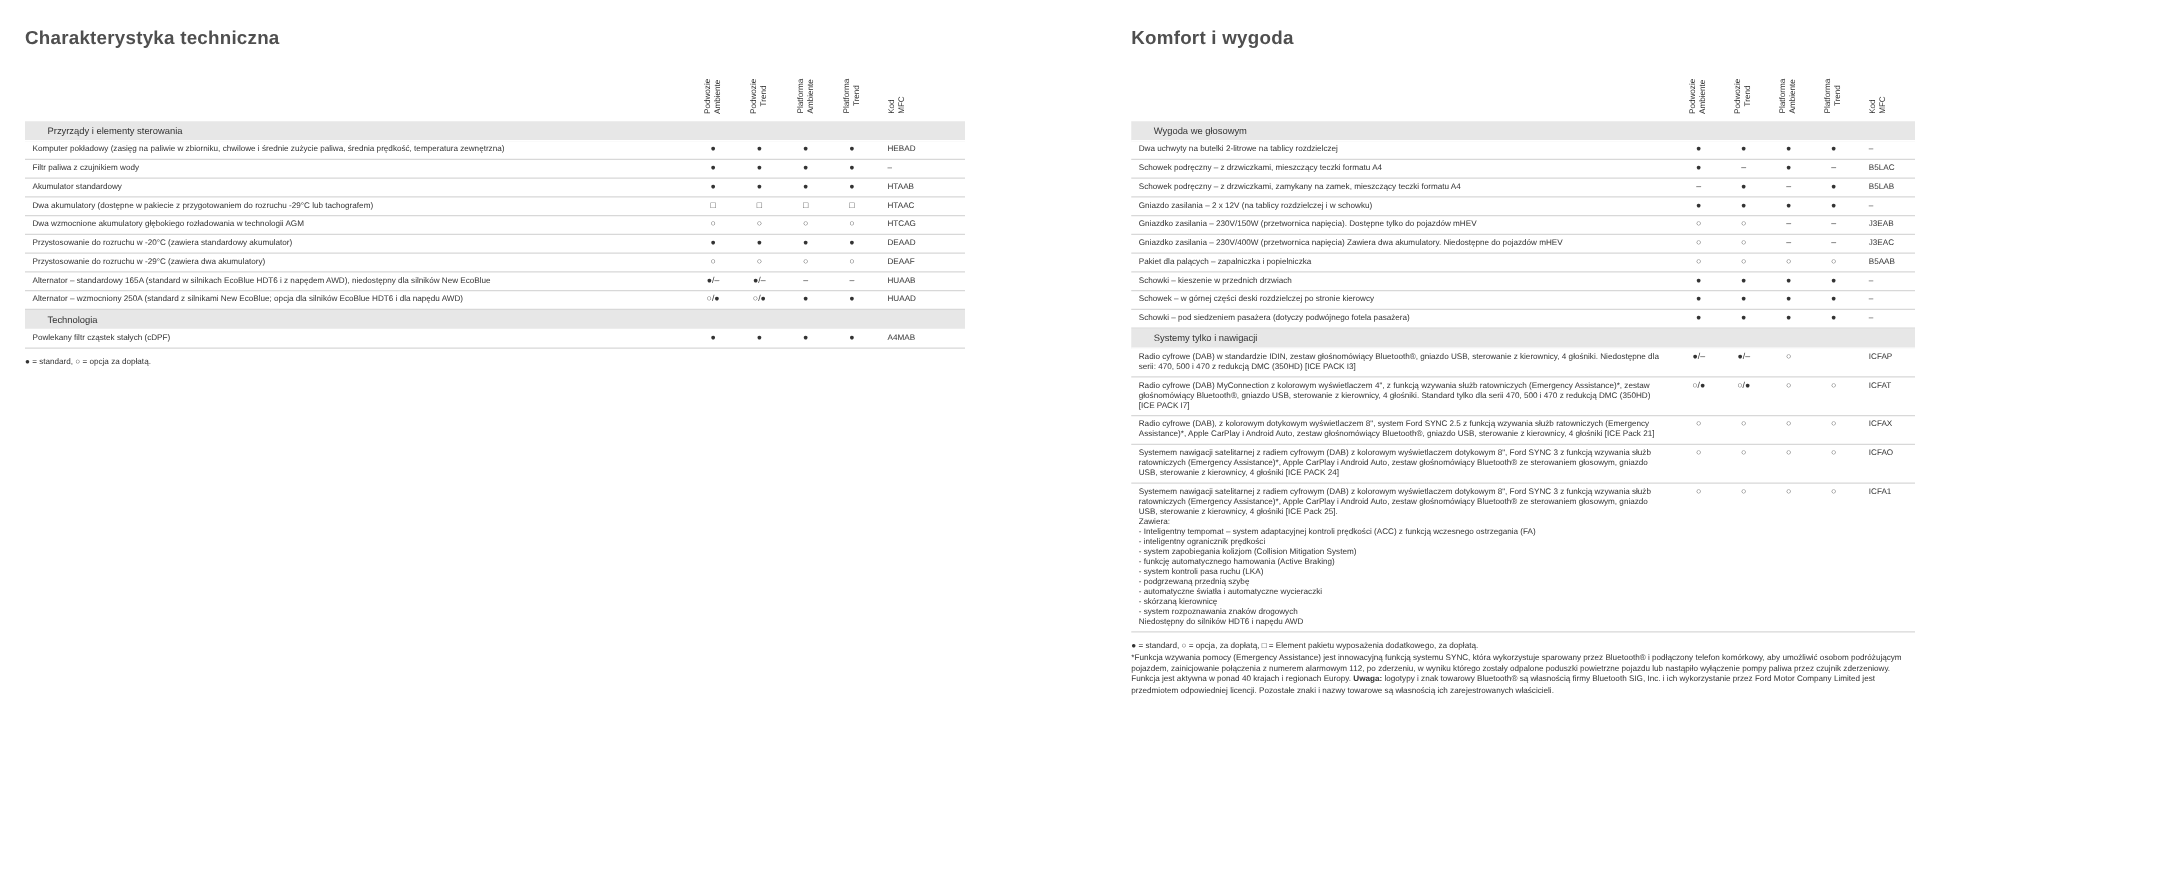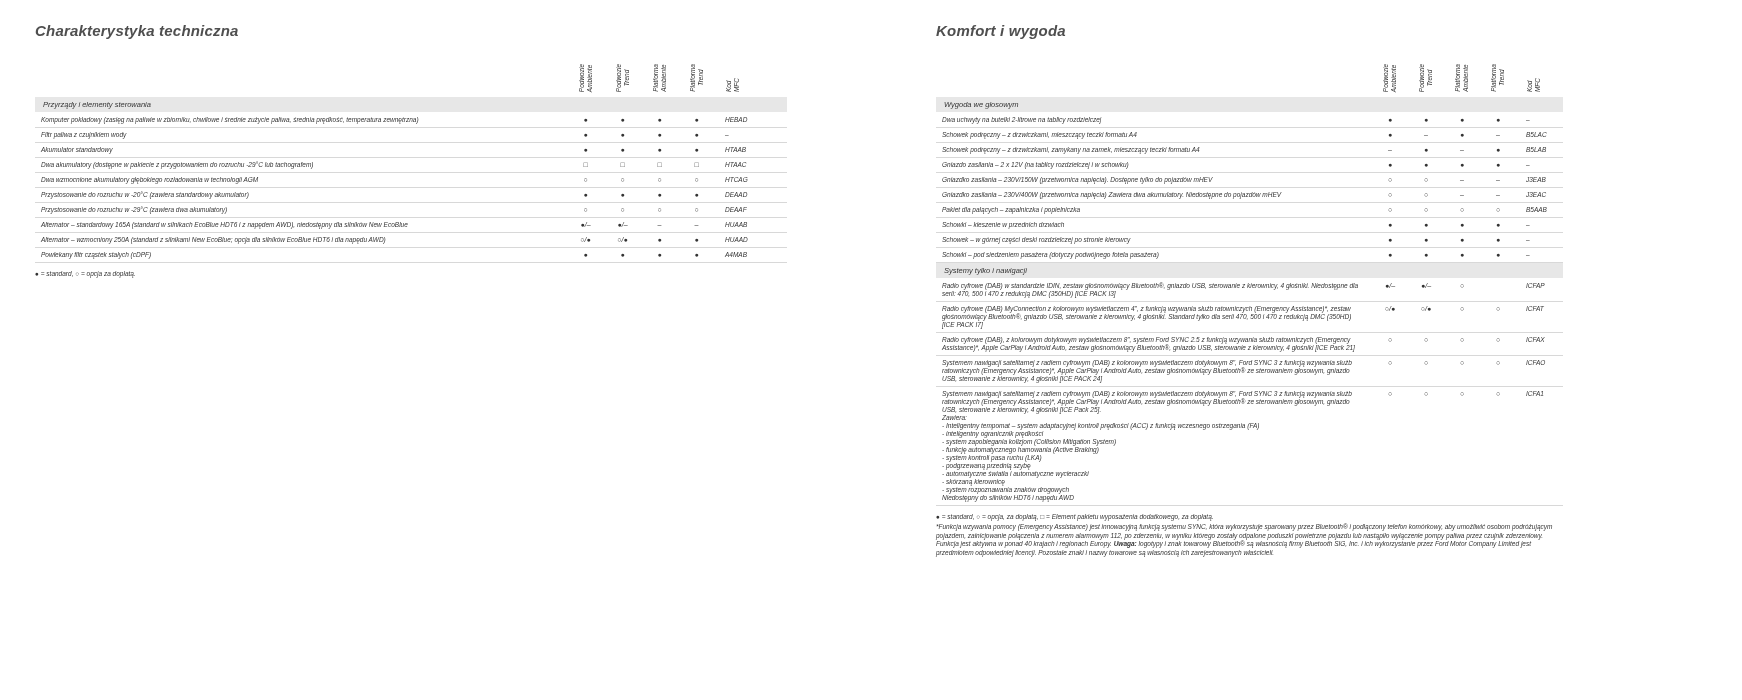--- a/index.html
+++ b/index.html
@@ -6,22 +6,22 @@
   html,body { margin:0; padding:0; }
   body {
     position:relative;
     width:1742px; height:700px;
     background:#ffffff;
     font-family:"Liberation Sans", sans-serif;
     color:#333;
     overflow:hidden;
   }
   .panel { position:absolute; top:22px; }
-  .left-panel  { left:35px;  width:752px;font-style:italic; }
-  .right-panel { left:936px; width:627px;font-style:italic; }
+  .left-panel  { left:20px;  width:752px; }
+  .right-panel { left:905px; width:627px; }
 
   .table-title {
     margin:0 0 6px 0;
     font-size:15px; font-weight:bold;
     color:#4f4f4f; letter-spacing:.2px;
   }
 
   .col-headers { display:flex; align-items:flex-end; height:52px; }
   .col-head { padding-bottom:3px; }
   .rot {
@@ -36,21 +36,21 @@
   .cell-label { flex:1; padding:3px 8px 3px 6px; }
   .cell-mark  { width:37px; flex:none; text-align:center; padding:3px 0; font-size:7px; line-height:8px; }
   .cell-code  { width:72px; flex:none; padding:3px 0 3px 10px; font-size:6.5px; line-height:8px; color:#333; }
   .right-panel .cell-mark { width:36px; }
   .right-panel .cell-code { width:47px; }
 
   .section-row {
     background:#e7e7e7;
     font-size:7.5px; line-height:9px;
     color:#333;
-    padding:3px 8px;
+    padding:3px 18px;
     border-bottom:1px solid #ffffff;
   }
   .data-row {
     display:flex; align-items:flex-start;
     border-bottom:1px solid #d8d8d8;
   }
   .data-row .cell-label {
     font-size:6.5px; line-height:8px;
     color:#333;
     white-space:pre-line;
@@ -145,20 +145,21 @@
         <div class="cell-code">HUAAB</div>
       </div>
       <div class="data-row">
         <div class="cell-label">Alternator – wzmocniony 250A (standard z silnikami New EcoBlue; opcja dla silników EcoBlue HDT6 i dla napędu AWD)</div>
         <div class="cell-mark">○/●</div>
         <div class="cell-mark">○/●</div>
         <div class="cell-mark">●</div>
         <div class="cell-mark">●</div>
         <div class="cell-code">HUAAD</div>
       </div>
+      <div class="section-row">Technologia</div>
       <div class="data-row">
         <div class="cell-label">Powlekany filtr cząstek stałych (cDPF)</div>
         <div class="cell-mark">●</div>
         <div class="cell-mark">●</div>
         <div class="cell-mark">●</div>
         <div class="cell-mark">●</div>
         <div class="cell-code">A4MAB</div>
       </div>
     </div>
   <div class="legend">● = standard, ○ = opcja za dopłatą.</div>

